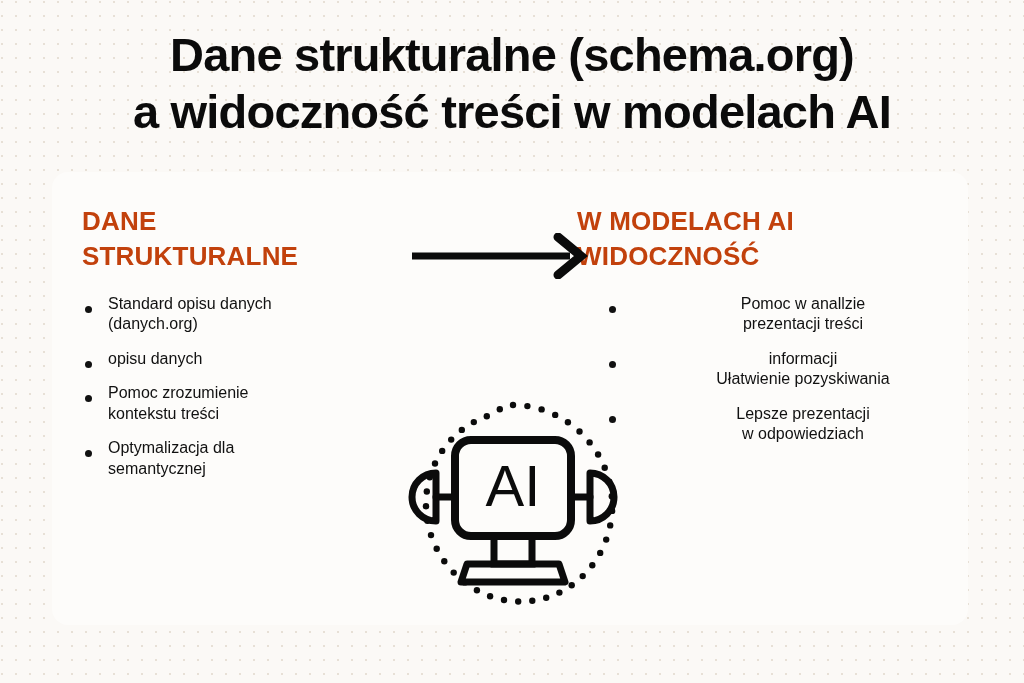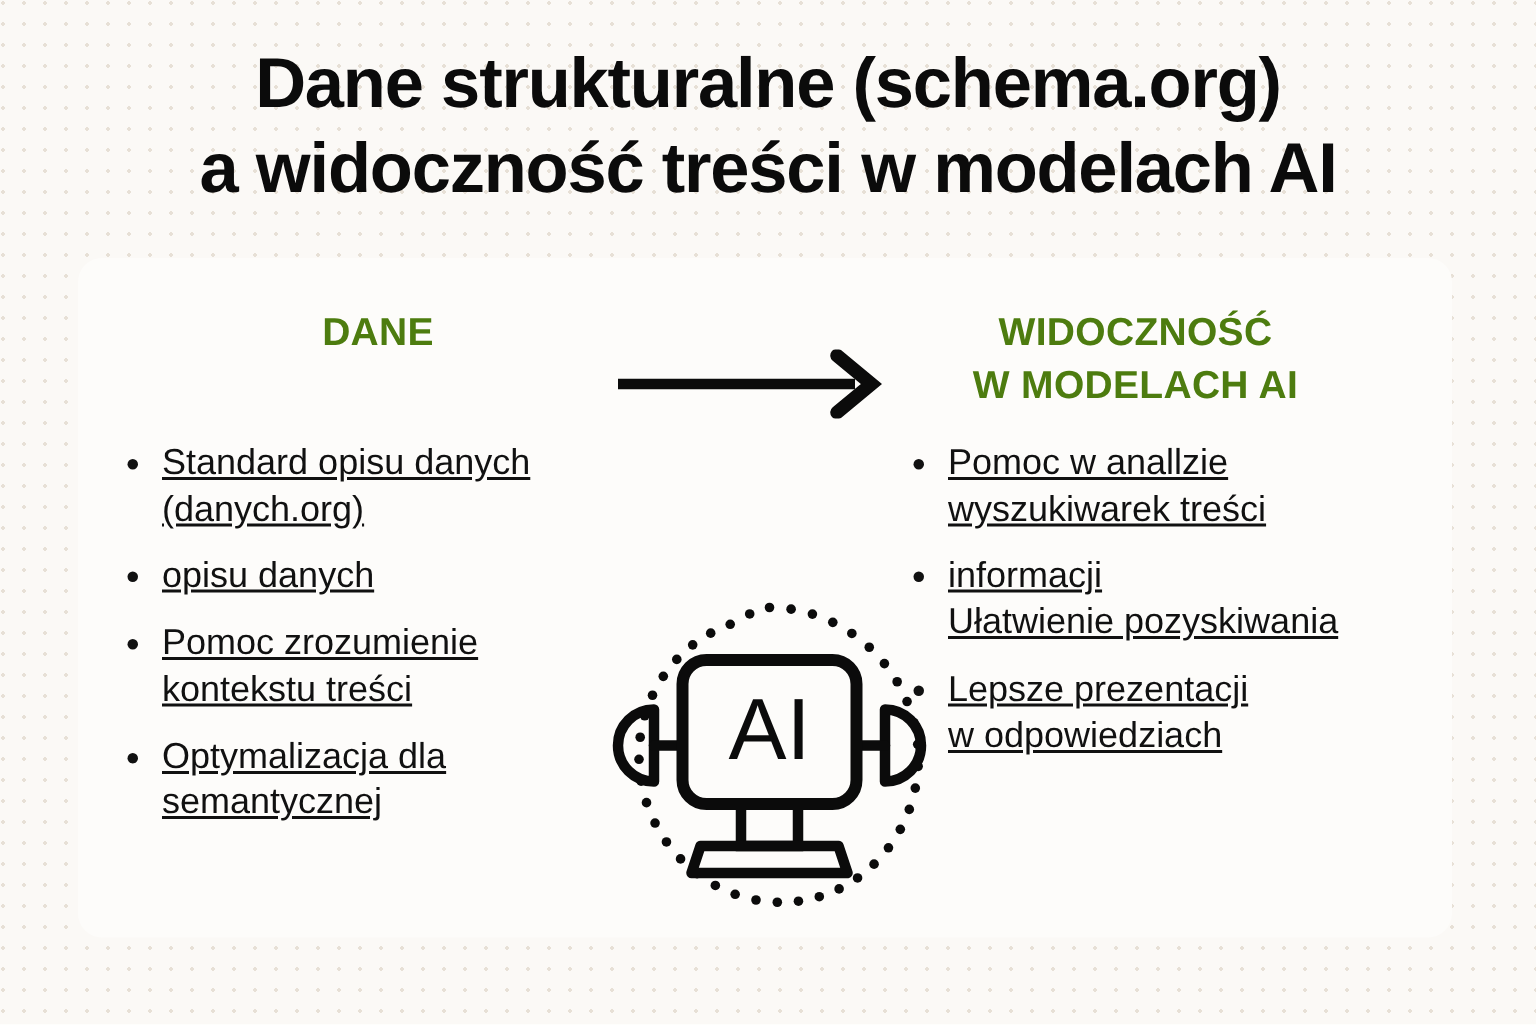--- a/index.html
+++ b/index.html
@@ -50,44 +50,42 @@
     top: 172px;
     width: 916px;
     height: 453px;
     background: #fdfcfa;
     border-radius: 16px;
   }
 
   
   .col-head {
     position: absolute;
-    text-align: center;
     font-size: 26px;
     font-weight: 700;
     line-height: 1.33;
     letter-spacing: 0.2px;
-    color: #4d7c0f;
+    color: #c2410c;
   }
   .col-head.left  { left: 30px;  top: 32px; width: 340px; }
   .col-head.right { left: 525px; top: 32px; width: 360px; }
   .col-head span { display: block; }
 
   
   .bullets {
     position: absolute;
     list-style: none;
     margin: 0;
     padding: 0;
-    font-size: 24px;
+    font-size: 16px;
     line-height: 1.28;
     color: #111111;
-    text-decoration: underline;
   }
   .bullets.left  { left: 28px;  top: 122px; width: 360px; }
-  .bullets.right { left: 552px; top: 122px; width: 370px; }
+  .bullets.right { left: 552px; top: 122px; width: 370px; text-align: center; }
 
   .bullets li {
     position: relative;
     padding-left: 28px;
     margin-bottom: 14px;
   }
   .bullets li::before {
     content: "";
     position: absolute;
     left: 5px;
@@ -124,20 +122,21 @@
 
   <div class="title-block">
     <span class="title-line">Dane strukturalne (schema.org)</span>
     <span class="title-line">a widoczność treści w modelach AI</span>
   </div>
 
   <div class="card">
 
     <div class="col-head left">
       <span>DANE</span>
+      <span>STRUKTURALNE</span>
     </div>
 
     <ul class="bullets left">
       <li>
         <span>Standard opisu danych</span>
         <span>(danych.org)</span>
       </li>
       <li>
         <span>opisu danych</span>
       </li>
@@ -145,28 +144,28 @@
         <span>Pomoc zrozumienie</span>
         <span>kontekstu treści</span>
       </li>
       <li>
         <span>Optymalizacja dla</span>
         <span>semantycznej</span>
       </li>
     </ul>
 
     <div class="col-head right">
+      <span>W MODELACH AI</span>
       <span>WIDOCZNOŚĆ</span>
-      <span>W MODELACH AI</span>
     </div>
 
     <ul class="bullets right">
       <li>
         <span>Pomoc w anallzie</span>
-        <span>wyszukiwarek treści</span>
+        <span>prezentacji treści</span>
       </li>
       <li>
         <span>informacji</span>
         <span>Ułatwienie pozyskiwania</span>
       </li>
       <li>
         <span>Lepsze prezentacji</span>
         <span>w odpowiedziach</span>
       </li>
     </ul>

